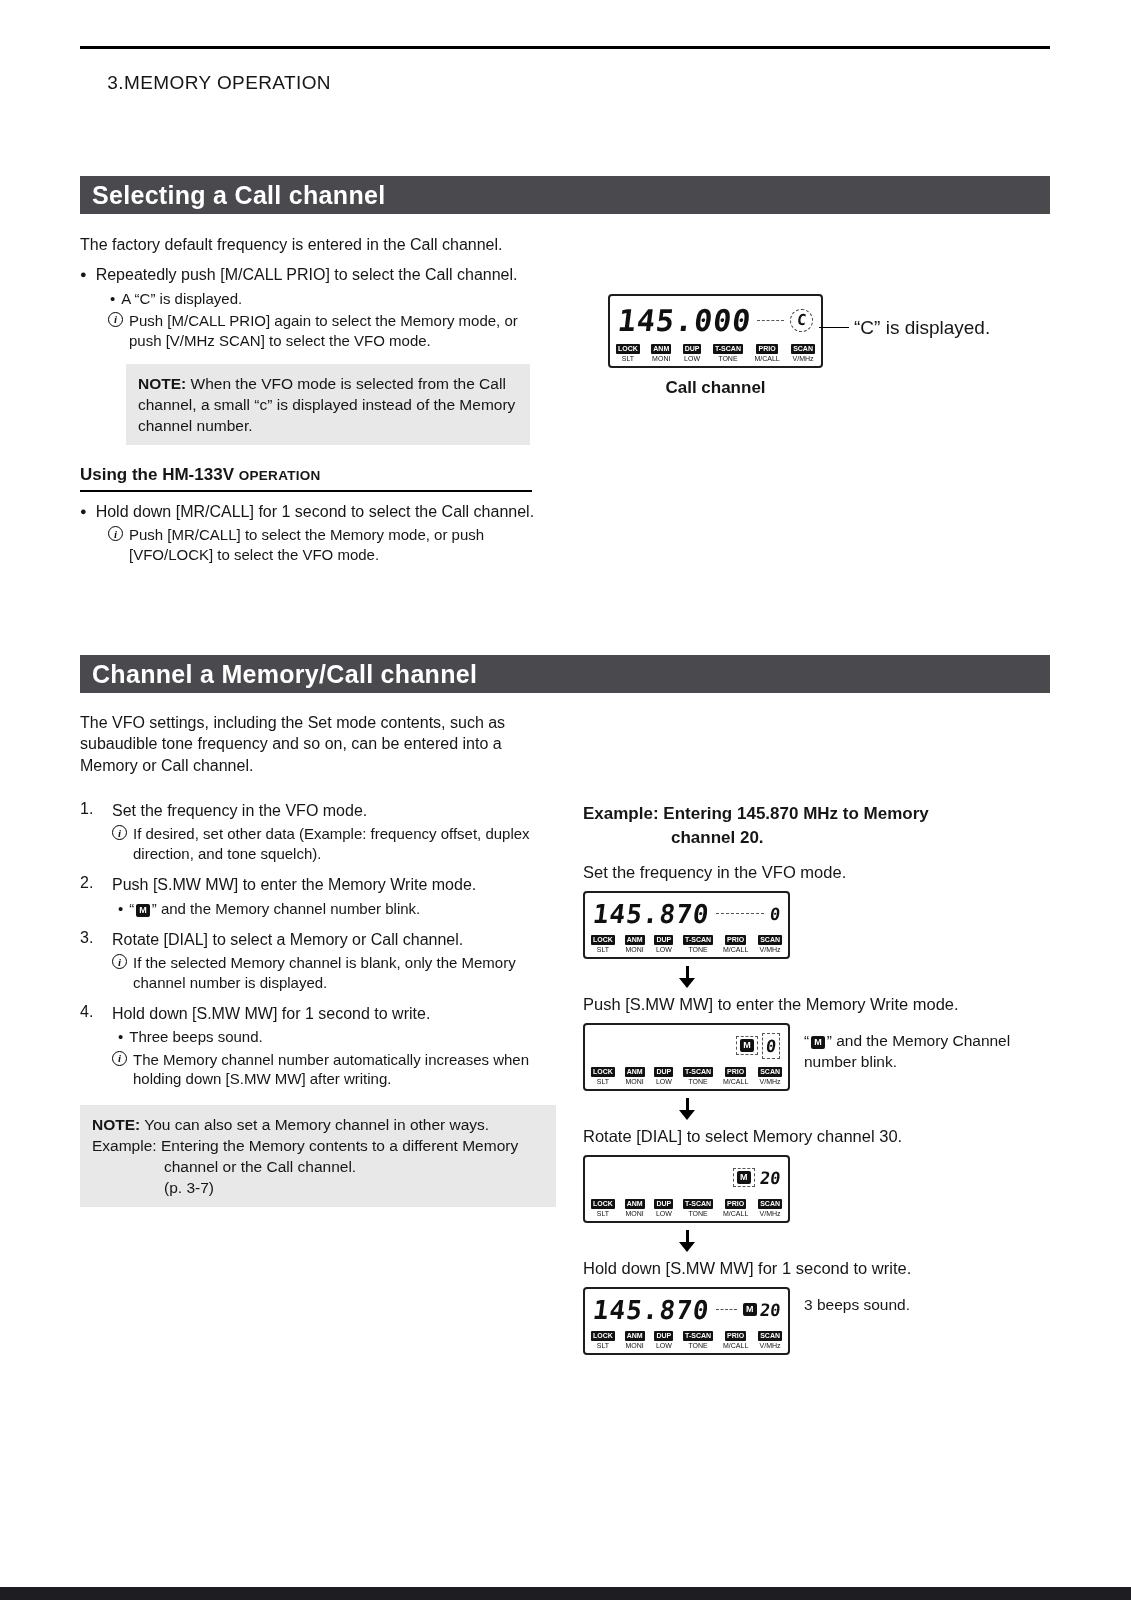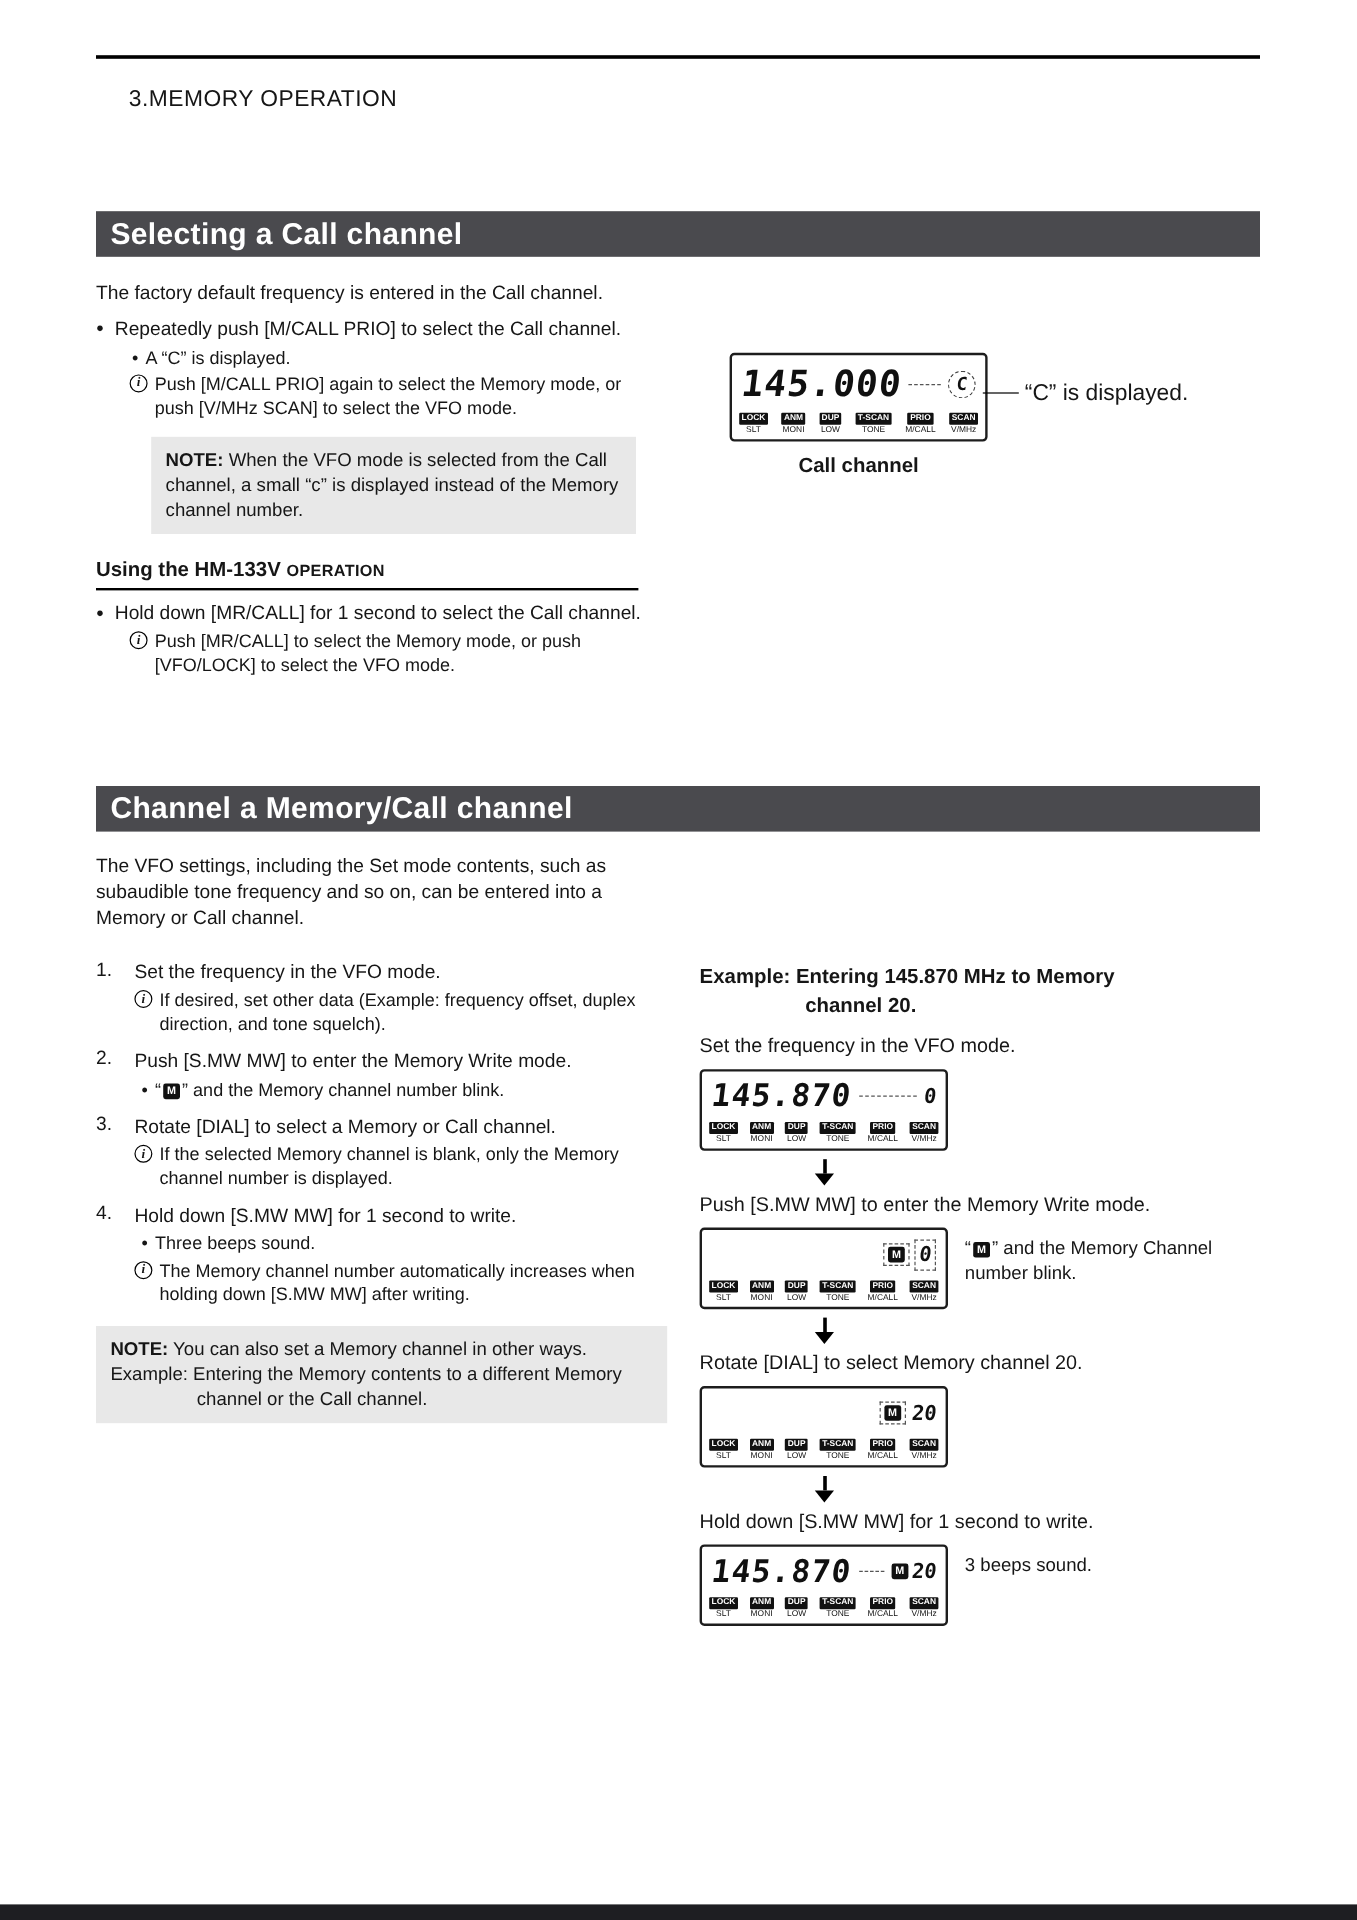--- a/index.html
+++ b/index.html
@@ -237,20 +237,21 @@
     <div class="info-row indent32">
       <span class="info-icon">i</span>
       <span>The Memory channel number automatically increases when holding down [S.MW MW] after writing.</span>
     </div>
 
     <div class="note-box note2">
       <div>
         <span class="note-label">NOTE:</span><span> You can also set a Memory channel in other ways.</span>
       </div>
       <div class="hang">Example: Entering the Memory contents to a different Memory channel or the Call channel.</div>
+      <div class="pref">(p. 3-7)</div>
     </div>
   </div>
 
   <div class="right2">
     <p class="ex-heading">
       <span>Example: Entering 145.870 MHz to Memory</span>
       <span class="line2">channel 20.</span>
     </p>
 
     <p class="ex-step">Set the frequency in the VFO mode.</p>
@@ -337,21 +338,21 @@
       <div class="lcd-ann">
         <span>“</span><span class="m-icon m-inline">M</span><span>” and the Memory Channel number blink.</span>
       </div>
     </div>
 
     <div class="down-arrow">
         <div class="stem"></div>
         <div class="head"></div>
       </div>
 
-    <p class="ex-step" style="margin-top:0;">Rotate [DIAL] to select Memory channel 20.</p>
+    <p class="ex-step" style="margin-top:0;">Rotate [DIAL] to select Memory channel 30.</p>
 
     <div class="lcd">
       <div class="lcd-screen">
         <span class="flex-space"></span>
         <span class="blink-box">
             <span class="m-icon">M</span>
           </span>
         <span class="seg ch" style="margin-left:5px;">20</span>
       </div>
       <div class="lcd-labels">

